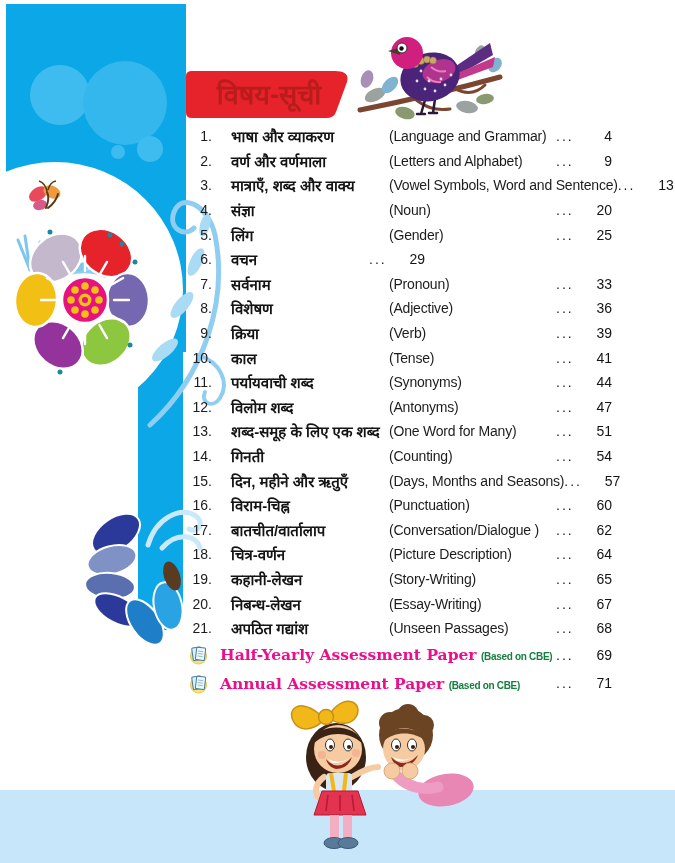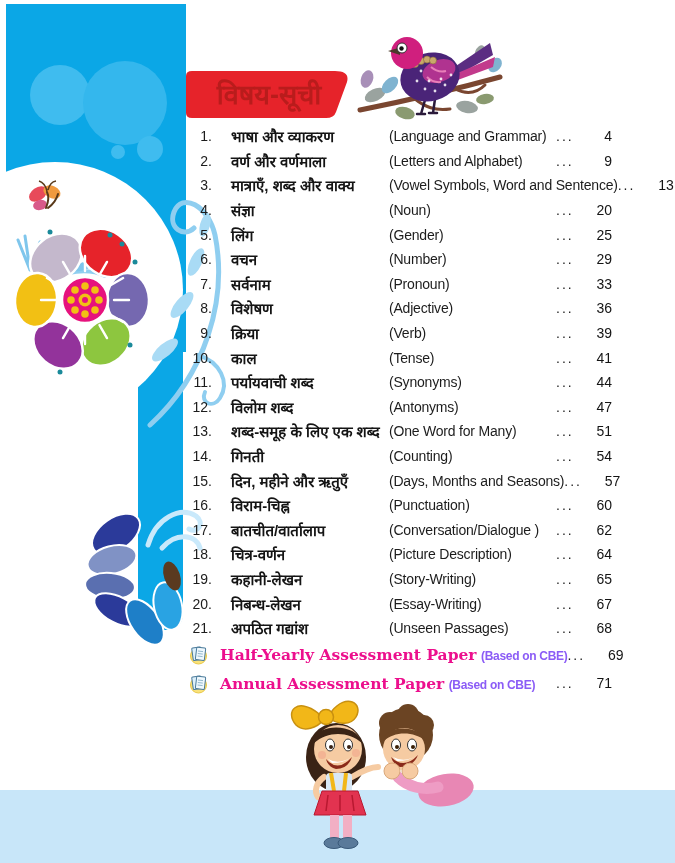--- a/index.html
+++ b/index.html
@@ -22,21 +22,21 @@
   .c-hi{width:138px;margin-left:19px;font-size:15px;font-weight:700;color:#141414;
         white-space:nowrap;flex:none;}
   .c-en{flex:1;font-size:14px;letter-spacing:-0.2px;color:#1c1c1c;white-space:nowrap;margin-left:20px;}
   .c-dots{width:26px;font-size:14px;letter-spacing:2px;color:#1c1c1c;flex:none;}
   .c-pg{width:30px;text-align:right;font-size:14px;color:#141414;flex:none;}
 
   .assess-row{display:flex;align-items:center;height:28.5px;}
   .a-icon{width:24px;flex:none;display:flex;align-items:center;}
   .a-label{flex:1;white-space:nowrap;margin-left:8px;}
   .a-mag{font-family:"DejaVu Serif",serif;font-weight:700;font-size:15.5px;color:#EC0F8D;}
-  .a-navy{font-weight:700;font-size:12px;color:#8b5cf6;letter-spacing:-0.3px;}
+  .a-navy{font-weight:700;font-size:10px;color:#15803d;letter-spacing:-0.3px;}
 
   .deco{pointer-events:none;}
   .left-deco{left:0;top:0;z-index:2;}
   .bird{left:355px;top:15px;z-index:3;}
   .kids{left:278px;top:695px;z-index:6;}
 </style>
 </head>
 <body>
 
 <div class="page">
@@ -222,21 +222,20 @@
     <span class="c-num">5.</span>
     <span class="c-hi">लिंग</span>
     <span class="c-en">(Gender)</span>
     <span class="c-dots">...</span>
     <span class="c-pg">25</span>
   </div>
 
   <div class="toc-row">
     <span class="c-num">6.</span>
     <span class="c-hi">वचन</span>
-    <span class="c-en">(Number)</span>
     <span class="c-dots">...</span>
     <span class="c-pg">29</span>
   </div>
 
   <div class="toc-row">
     <span class="c-num">7.</span>
     <span class="c-hi">सर्वनाम</span>
     <span class="c-en">(Pronoun)</span>
     <span class="c-dots">...</span>
     <span class="c-pg">33</span>

